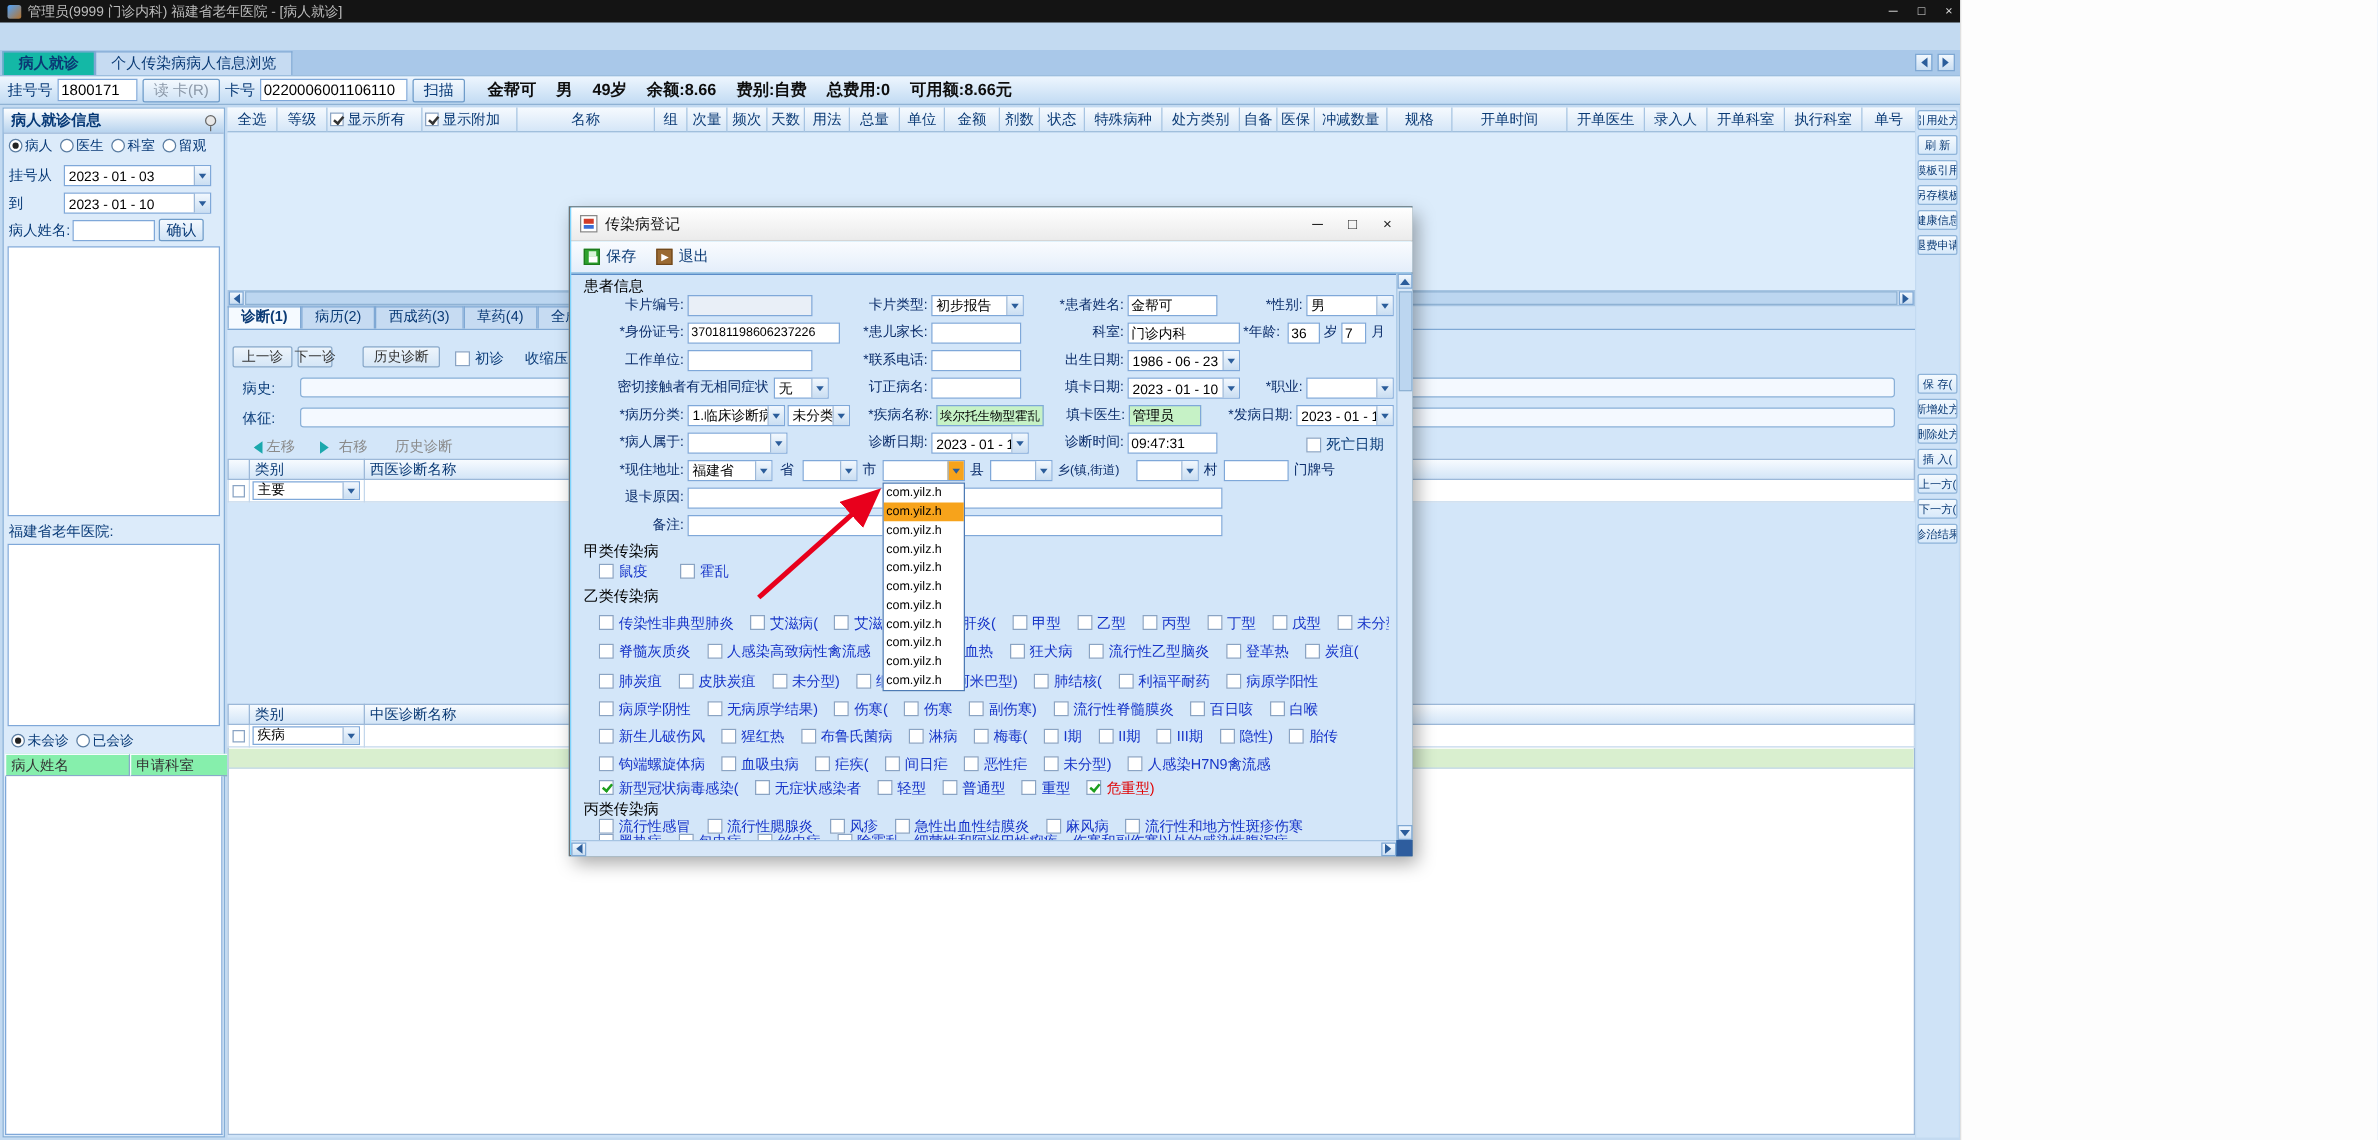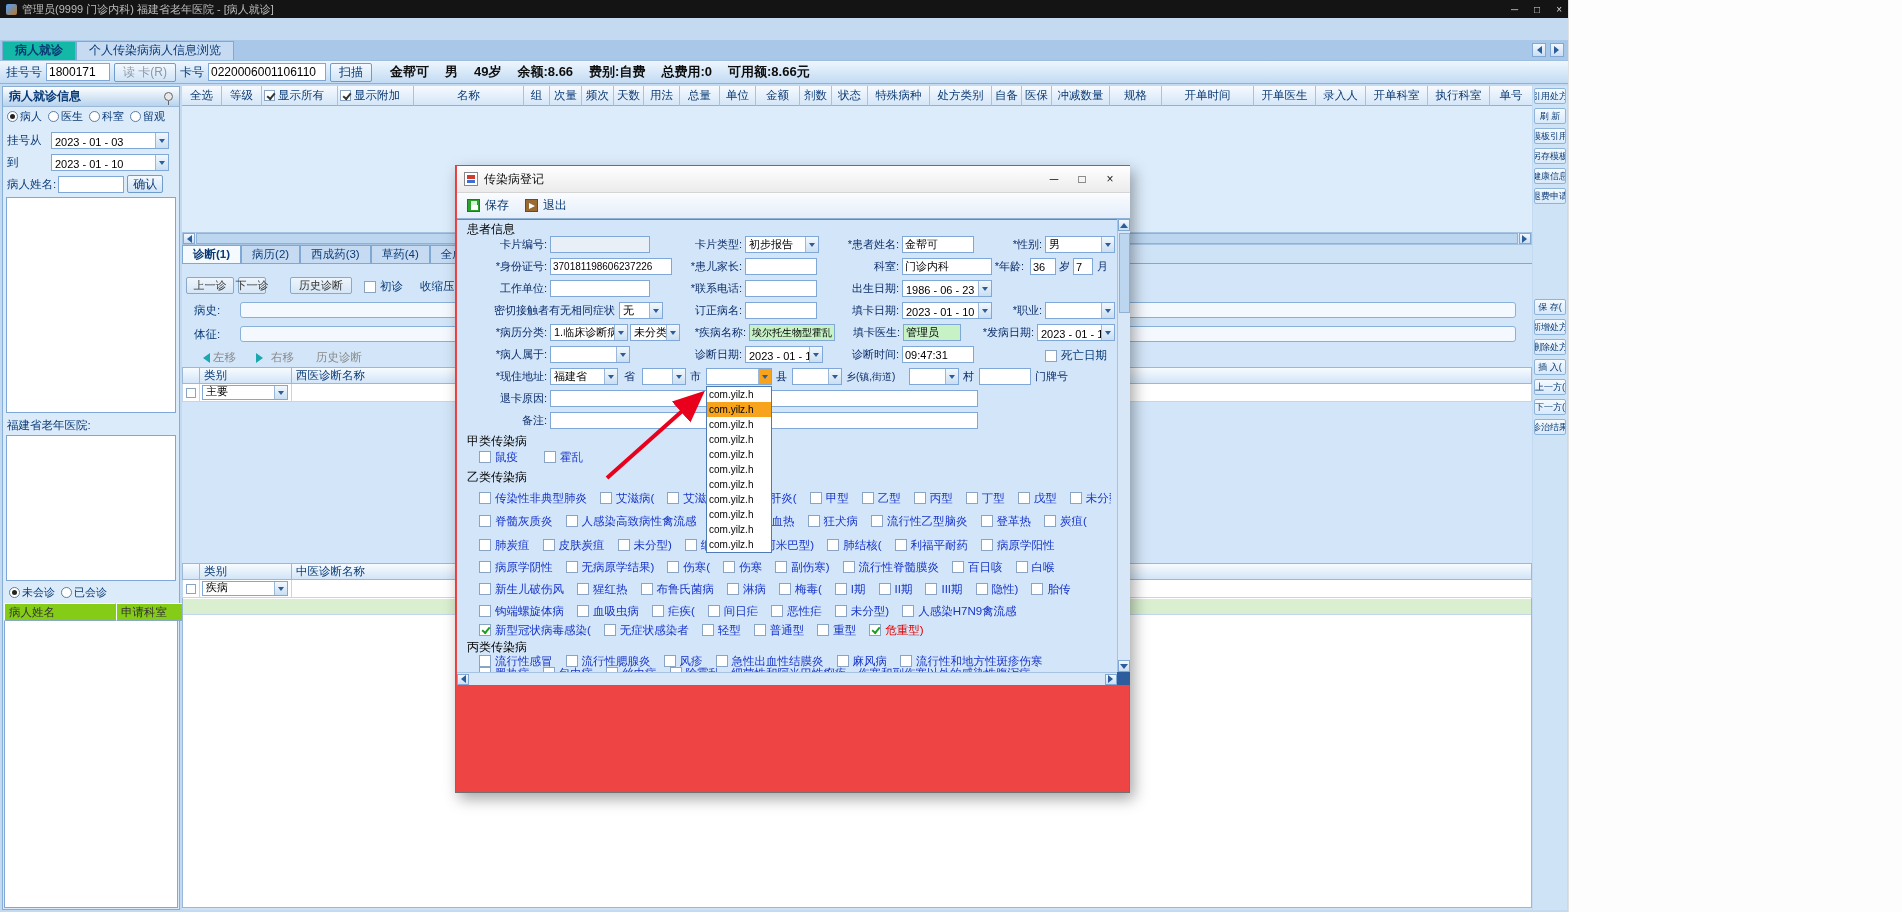--- a/index.html
+++ b/index.html
@@ -46,21 +46,21 @@
 .lp-row{position:absolute;left:4px;height:18px;display:flex;align-items:center}
 .lp-label{color:#083a77;font-size:11.5px;white-space:nowrap}
 .combo{height:17px;background:#fff;border:1px solid #7fa8d9;display:flex;align-items:flex-end}
 .cval{flex:1;padding:0 3px;font-size:11px;white-space:nowrap;overflow:hidden}
 .carr{width:13px;height:100%;background:linear-gradient(#f2f8fe,#cadef2);border-left:1px solid #9cb8d8;display:flex;align-items:center;justify-content:center;flex:none}
 .carr::after{content:"";border:3.5px solid transparent;border-top:4.5px solid #2b5d9b;margin-top:4px}
 .combo.orange .carr{background:#f7a31b}
 .listbox{position:absolute;background:#fff;border:1px solid #7fa8d9}
 .lp-caption{position:absolute;left:4px;color:#083a77;font-size:11.5px;white-space:nowrap}
 .consult-head{position:absolute;left:1px;display:flex}
-.consult-cell{width:112px;height:18px;background:#84cc16;border:1px solid;border-color:#f6fbff #8aa9c9 #8aa9c9 #f6fbff;color:#333;font-size:11.5px;display:flex;align-items:center;padding:0 4px}
+.consult-cell{width:100px;height:18px;background:#86efac;border:1px solid;border-color:#f6fbff #8aa9c9 #8aa9c9 #f6fbff;color:#333;font-size:11.5px;display:flex;align-items:center;padding:0 4px}
 
 
 .main-area{position:absolute;left:182px;top:86px;width:1350px;height:824px;background:#cfe3f7}
 .ghead{position:absolute;left:0;top:0;width:1350px;height:20px;display:flex;background:linear-gradient(#f6fafe,#d3e5f7)}
 .gc{height:20px;border-right:1px solid #a6c4e2;border-bottom:1px solid #8fb2d4;color:#0a3a75;font-size:11.5px;display:flex;align-items:center;justify-content:center;white-space:nowrap;overflow:hidden;flex:none}
 .gc.chk-cell{justify-content:flex-start;padding:0 2px;gap:3px}
 .gcols{display:contents}
 .gcols span.gc:nth-of-type(1){width:110px}
 .gcols span.gc:nth-of-type(2){width:26px}
 .gcols span.gc:nth-of-type(3){width:32px}
@@ -109,21 +109,21 @@
 .td{background:#fff;border-right:1px solid #c3d7ec;border-bottom:1px solid #c3d7ec;height:18px;display:flex;align-items:center;padding:0 2px;flex:none}
 .greenrow{position:absolute;height:16px;background:#d9efcf;border-bottom:1px solid #c3d7ec}
 .whitebox{position:absolute;background:#fff;border:1px solid #9cb8d8}
 
 
 .right-panel{position:absolute;left:1533px;top:86px;width:34px;height:824px;background:#cfe3f7;display:flex;flex-direction:column;padding-top:2px}
 .rp-btn{width:32px;height:16px;margin:0 0 4px 1px;background:linear-gradient(#f5fafe,#d7e9fa);border:1px solid #8fb4d9;border-radius:2px;color:#0a3a75;font-size:9px;display:flex;align-items:center;justify-content:center;white-space:nowrap;overflow:hidden;font-family:inherit}
 .rp-gap{height:91px}
 
 
-.dialog{position:absolute;left:455px;top:165px;width:675px;height:628px;background:#ef4444;border:1px solid #707070;box-shadow:4px 6px 14px rgba(0,0,0,.35);z-index:20}
+.dialog{position:absolute;left:455px;top:165px;width:675px;height:520px;background:#7dd3fc;border:1px solid #707070;box-shadow:4px 6px 14px rgba(0,0,0,.35);z-index:20}
 .dlg-title{position:absolute;left:1px;top:0;width:673px;height:27px;background:linear-gradient(#ffffff,#ebebeb);display:flex;align-items:center;gap:6px;padding:0 7px;border-bottom:1px solid #d5d5d5}
 .dlg-icon{width:14px;height:14px;background:#fff;border:1px solid #888;position:relative;flex:none}
 .dlg-icon::after{content:"";position:absolute;left:2px;top:2px;width:8px;height:4px;background:#d23c2a}
 .dlg-icon::before{content:"";position:absolute;left:2px;bottom:2px;width:8px;height:3px;background:#3a6fd8}
 .dlg-title-text{font-size:12px;color:#111}
 .dlg-controls{margin-left:auto;display:flex;gap:2px}
 .dlg-controls span{width:26px;height:20px;display:flex;align-items:center;justify-content:center;color:#222;font-size:12px}
 .dlg-toolbar{position:absolute;left:1px;top:27px;width:673px;height:26px;background:linear-gradient(#fafcff,#e4eefa);border-bottom:1px solid #8fb2d4;display:flex;align-items:center;gap:16px;padding:0 10px}
 .tbtn{display:flex;align-items:center;gap:5px;color:#0a3a75;font-size:12px}
 .icon-save{width:13px;height:13px;background:#2da12d;border:1px solid #1d7a1d;position:relative;flex:none}

